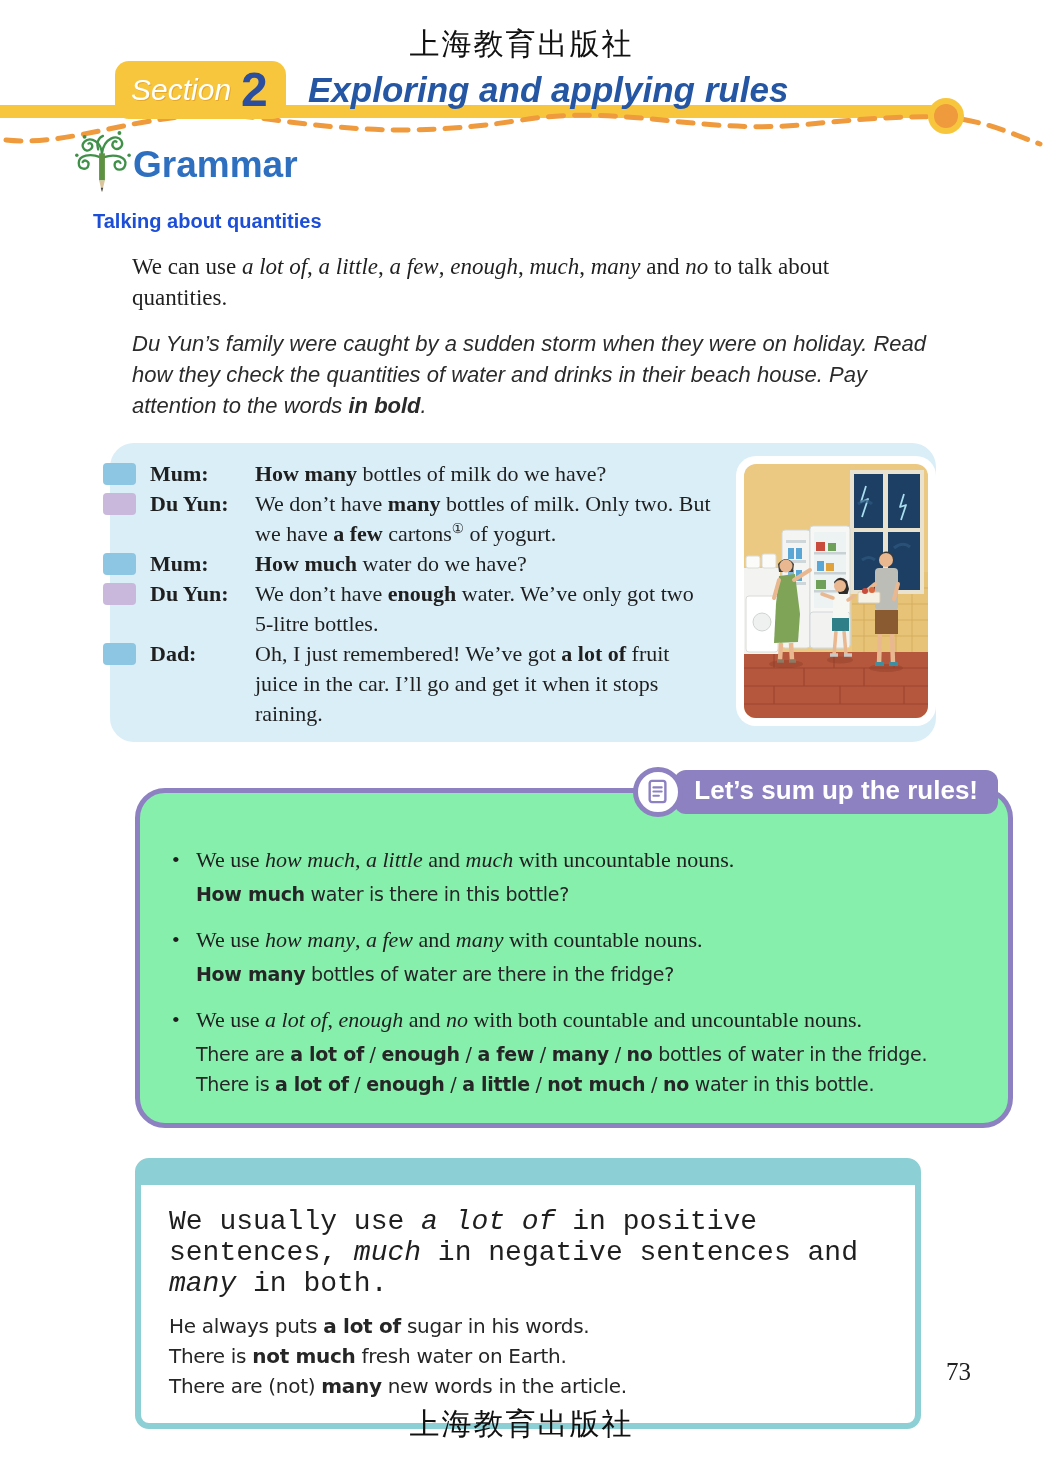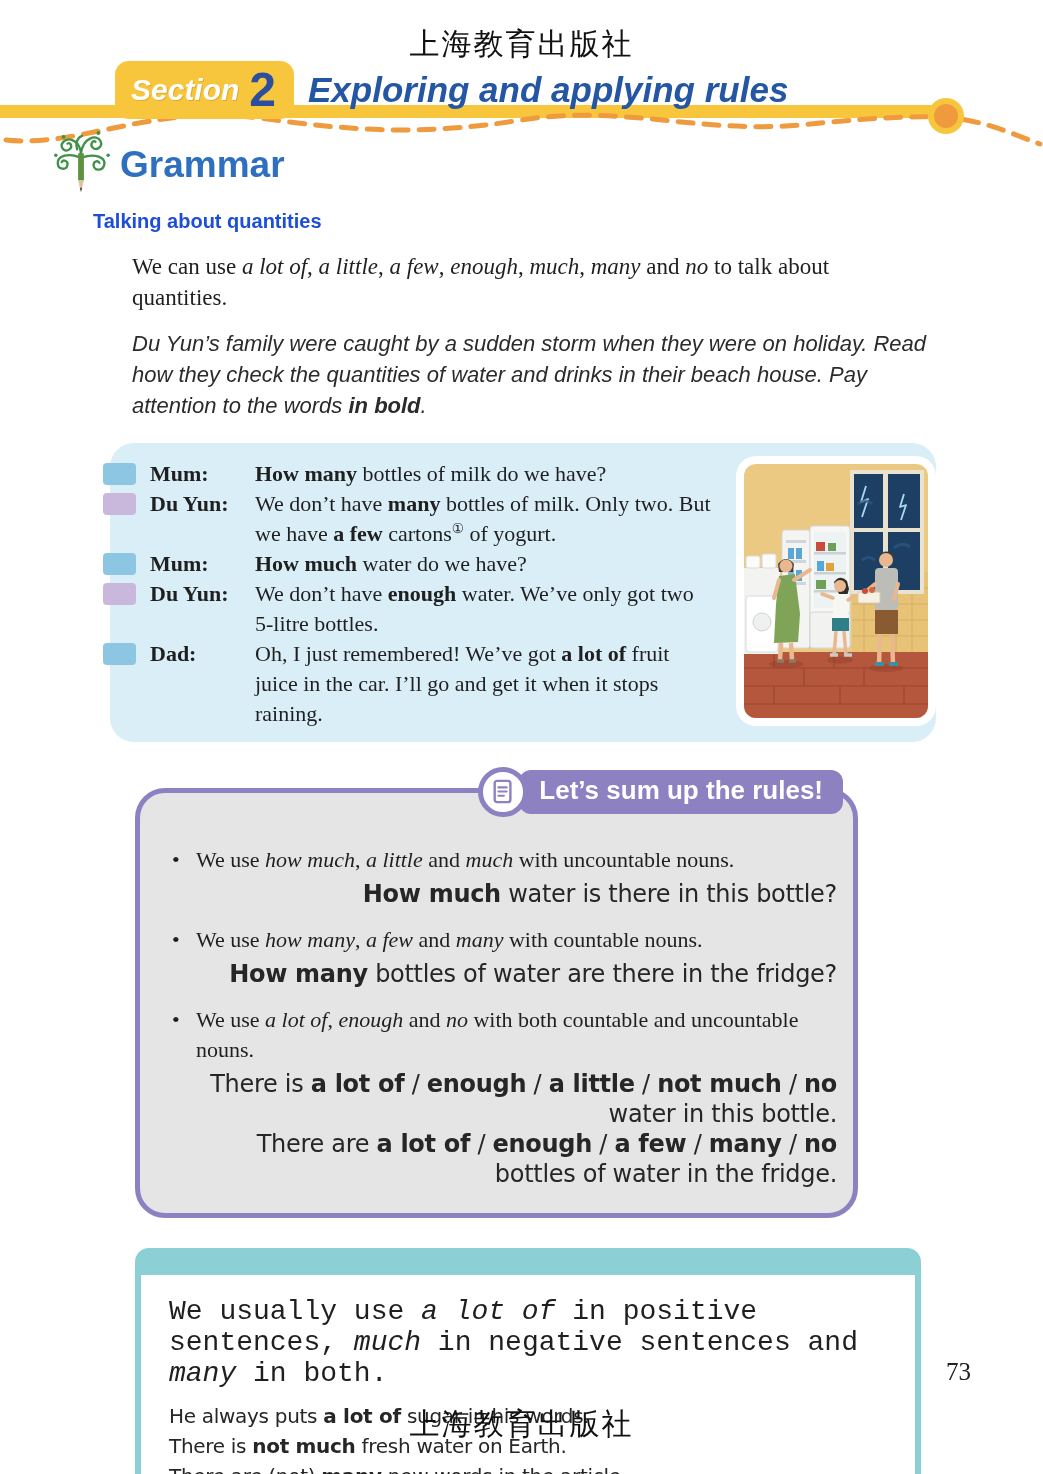--- a/index.html
+++ b/index.html
@@ -15,29 +15,29 @@
   .yellow-bar { position:absolute; top:105px; left:0; width:944px; height:13px;
     background:#f8c63d; }
   .wave-svg { position:absolute; top:86px; left:0; width:1043px; height:70px; }
   .end-dot { position:absolute; top:98px; left:928px; width:36px; height:36px;
     border-radius:50%; background:#f8c63d; }
   .end-dot .inner { position:absolute; top:6px; left:6px; width:24px; height:24px;
     border-radius:50%; background:#ef9a3c; }
   .section-badge { position:absolute; top:61px; left:115px; height:58px;
     background:#f8c63d; border-radius:14px; padding:0 18px 0 16px;
     display:flex; align-items:center; gap:10px; }
-  .section-word { font-family:"Liberation Sans", sans-serif; font-weight:bold;
+  .section-word { font-family:"Liberation Sans", sans-serif; font-weight:normal;
     font-style:italic; font-size:30px; color:#fff; text-shadow:1px 1px 0 #e3a92c; }
   .section-num { font-family:"Liberation Sans", sans-serif; font-weight:bold;
     font-size:48px; color:#2b4f9e; line-height:1; }
   .section-title { position:absolute; top:70px; left:308px;
     font-family:"Liberation Sans", sans-serif; font-weight:bold; font-style:italic;
     font-size:35px; color:#2456a4; }
-  .grammar-row { position:absolute; top:126px; left:50px; display:flex;
-    align-items:center; gap:8px; }
+  .grammar-row { position:absolute; top:126px; left:71px; display:flex;
+    align-items:center; }
   .grammar-word { font-family:"Liberation Sans", sans-serif; font-weight:bold;
     font-size:37px; color:#2e6fc0; }
   
   .main { position:relative; padding-top:210px; }
   .topic { margin-left:93px; font-family:"Liberation Sans", sans-serif;
     font-weight:bold; font-size:20px; color:#1d4ed8; }
   .intro { margin:18px 118px 0 132px; font-size:23px; line-height:31px; }
   .task { margin:15px 96px 0 132px; font-family:"Liberation Sans", sans-serif;
     font-style:italic; font-size:22px; line-height:31px; color:#2b2b2b; }
   
@@ -49,37 +49,37 @@
     border-radius:4px; }
   .tab-blue { background:#8cc6e2; }
   .tab-purple { background:#c9b8dc; }
   .speaker { width:105px; flex:0 0 auto; font-weight:bold; font-size:22px;
     line-height:30px; }
   .turn-text { width:462px; font-size:22px; line-height:30px; }
   .photo-frame { flex:0 0 auto; width:200px; margin-left:auto; margin-right:0;
     background:#fff; border-radius:20px; padding:8px; align-self:flex-start; }
   .photo-frame svg { display:block; width:184px; height:254px; border-radius:12px; }
   
-  .sumup { position:relative; margin:46px 0 0 135px; width:723px;
-    background:#e5e5e5; border:5px solid #8d81c1; border-radius:30px;
+  .sumup { position:relative; margin:46px 0 0 135px; width:878px;
+    background:#86efac; border:5px solid #8d81c1; border-radius:30px;
     padding:36px 16px 24px 30px; }
   .sumup-head { position:absolute; top:-26px; right:10px; display:flex;
     align-items:center; }
   .doc-badge { width:50px; height:50px; border-radius:50%; background:#fff;
     border:5px solid #8d81c1; display:flex; align-items:center;
     justify-content:center; z-index:2; }
   .sumup-pill { margin-left:-9px; background:#8d81c1; color:#fff;
     font-family:"Liberation Sans", sans-serif; font-weight:bold; font-size:26px;
     padding:5px 20px 8px; border-radius:12px; }
   .rule-item { margin-top:16px; }
   .rule-item:first-of-type { margin-top:0; }
   .rule-line { display:flex; font-size:22px; line-height:30px; }
   .dot { width:26px; flex:0 0 auto; padding-left:2px; }
   .example { margin:4px 0 0 26px; font-family:"DejaVu Sans", sans-serif;
-    font-size:24px; line-height:30px; letter-spacing:-0.3px; color:#262626;text-align:right; }
+    font-size:19px; line-height:30px; letter-spacing:-0.3px; color:#262626; }
   .example + .example { margin-top:0; }
   
   .look { position:relative; margin:30px 0 0 135px; width:786px;
     border:6px solid #8ccfd4; border-radius:14px; background:#fff;
     padding:42px 24px 22px 28px; }
   .look-topbar { position:absolute; top:0; left:0; right:0; height:21px;
     background:#8ccfd4; }
   .look-tab { position:absolute; top:-8px; left:50%; transform:translateX(-50%);
     background:#b7dfe2; border:1px solid #e2f1f2;
     box-shadow:4px 4px 0 rgba(100,120,125,.28); padding:2px 44px 5px;
@@ -282,22 +282,22 @@
           <span><span>We use </span><span class="seg-i">how many</span><span>, </span><span class="seg-i">a few</span><span> and </span><span class="seg-i">many</span><span> with countable nouns.</span></span>
         </div>
         <div class="example"><span class="seg-b">How many</span><span> bottles of water are there in the fridge?</span></div>
       </div>
 
       <div class="rule-item">
         <div class="rule-line">
           <span class="dot">•</span>
           <span><span>We use </span><span class="seg-i">a lot of</span><span>, </span><span class="seg-i">enough</span><span> and </span><span class="seg-i">no</span><span> with both countable and uncountable nouns.</span></span>
         </div>
+        <div class="example"><span>There are </span><span class="seg-b">a lot of</span><span> / </span><span class="seg-b">enough</span><span> / </span><span class="seg-b">a few</span><span> / </span><span class="seg-b">many</span><span> / </span><span class="seg-b">no</span><span> bottles of water in the fridge.</span></div>
         <div class="example"><span>There is </span><span class="seg-b">a lot of</span><span> / </span><span class="seg-b">enough</span><span> / </span><span class="seg-b">a little</span><span> / </span><span class="seg-b">not much</span><span> / </span><span class="seg-b">no</span><span> water in this bottle.</span></div>
-        <div class="example"><span>There are </span><span class="seg-b">a lot of</span><span> / </span><span class="seg-b">enough</span><span> / </span><span class="seg-b">a few</span><span> / </span><span class="seg-b">many</span><span> / </span><span class="seg-b">no</span><span> bottles of water in the fridge.</span></div>
       </div>
     </div>
 
     <div class="look">
       <div class="look-topbar"></div>
       <p class="look-note"><span>We usually use </span><span class="seg-i">a lot of</span><span> in positive sentences, </span><span class="seg-i">much</span><span> in negative sentences and </span><span class="seg-i">many</span><span> in both.</span></p>
       <div class="look-ex first"><span>He always puts </span><span class="seg-b">a lot of</span><span> sugar in his words.</span></div>
       <div class="look-ex"><span>There is </span><span class="seg-b">not much</span><span> fresh water on Earth.</span></div>
       <div class="look-ex"><span>There are (not) </span><span class="seg-b">many</span><span> new words in the article.</span></div>
     </div>

